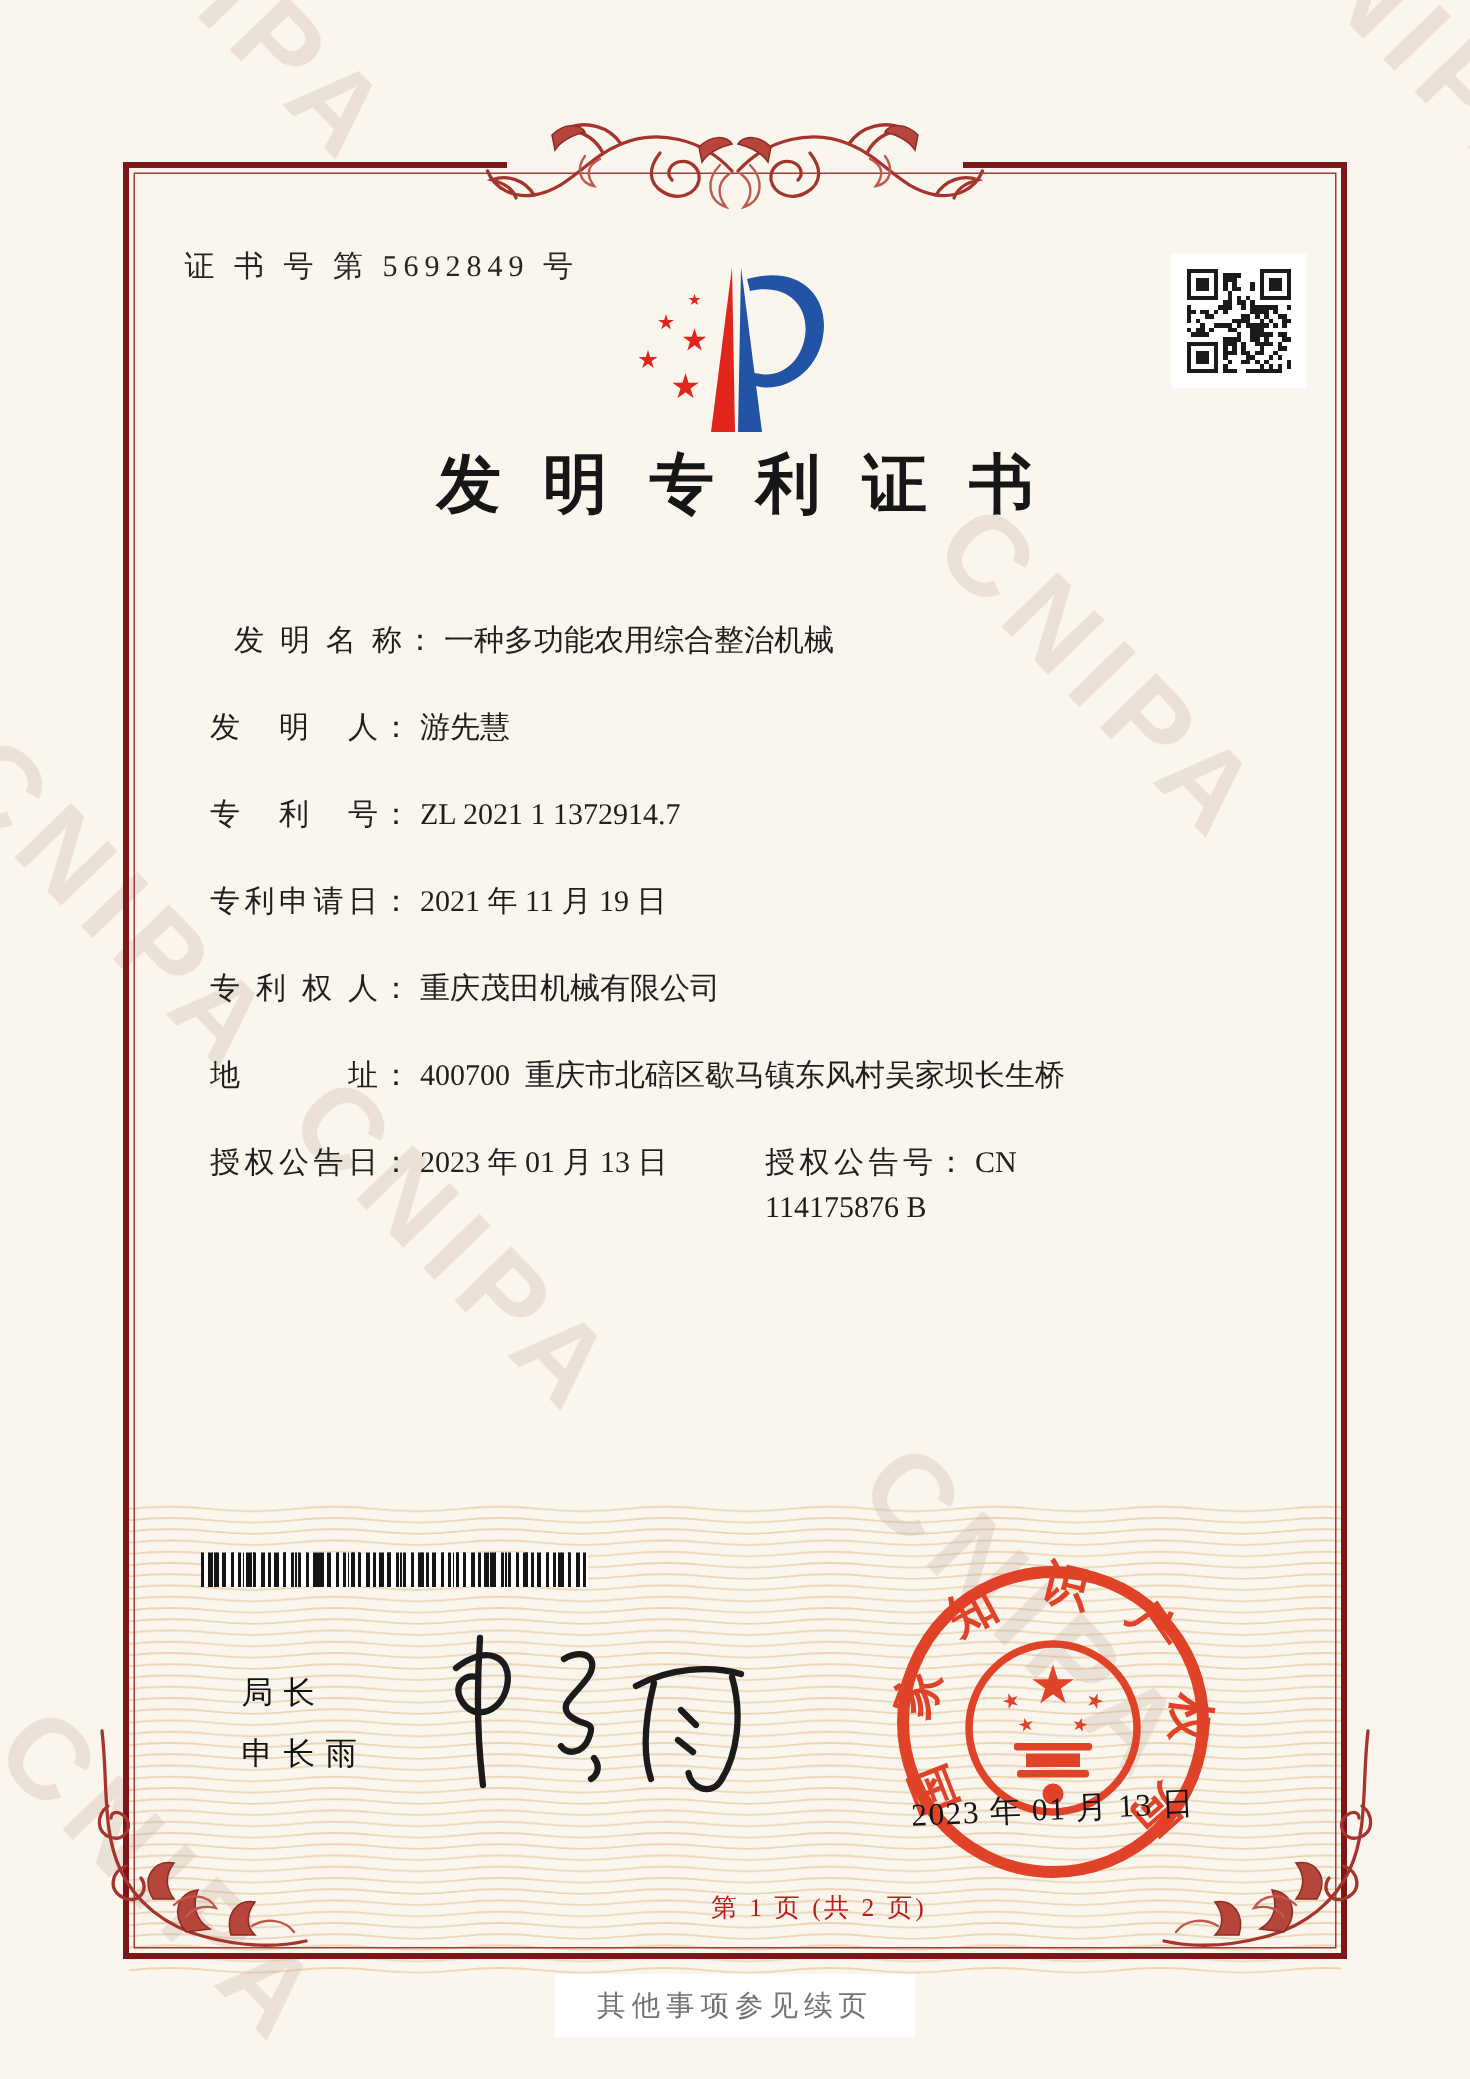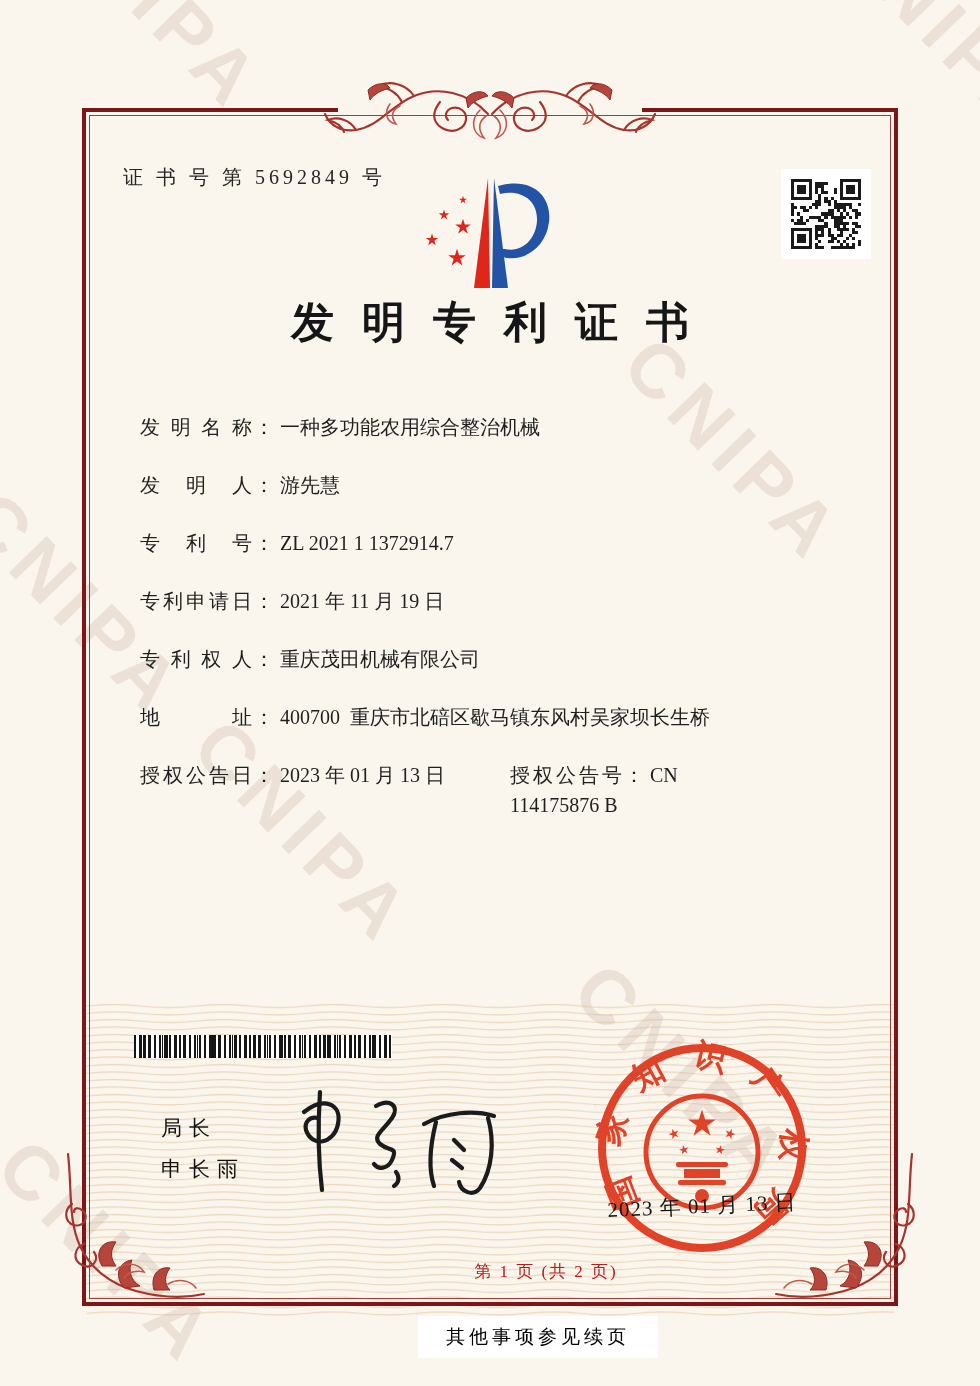--- a/index.html
+++ b/index.html
@@ -41,21 +41,21 @@
       repeating-linear-gradient(90deg,#151515 0 1px,rgba(0,0,0,0) 1px 7px),
       repeating-linear-gradient(90deg,rgba(0,0,0,0) 0 9px,#151515 9px 11px,rgba(0,0,0,0) 11px 23px);}
   .signer{left:141px;z-index:3;font-family:"Liberation Sans","DejaVu Sans",sans-serif;
           font-size:21px;letter-spacing:7px;color:#111;margin-left:20px;}
   .signature{left:278px;top:1078px;z-index:3;}
   .seal{left:592px;top:1038px;z-index:4;}
   .seal-date{left:598px;top:1192px;width:208px;text-align:center;z-index:5;font-size:21px;
              letter-spacing:1px;color:#141414;transform:rotate(-2.5deg);white-space:nowrap;}
   .page-info{left:12px;top:1260px;width:100%;text-align:center;z-index:3;font-size:17px;letter-spacing:2px;color:#b91c1c;margin-left:44px;}
   .cont-note{left:50%;top:1316px;transform:translateX(-50%);z-index:3;background:#fff;
-             padding:8px 28px;font-size:19px;letter-spacing:4px;color:#000000;white-space:nowrap;margin-left:48px;}
+             padding:8px 28px;font-size:19px;letter-spacing:4px;color:#737373;white-space:nowrap;}
   .orn{fill:none;stroke:#a5352c;stroke-width:2.2;stroke-linecap:round;}
   .orn2{fill:none;stroke:#c0584e;stroke-width:1.6;stroke-linecap:round;}
   .petal{fill:#b6463c;stroke:#8f2a22;stroke-width:1;}
 </style>
 </head>
 <body>
 
 <svg width="0" height="0" style="position:absolute" aria-hidden="true">
   <defs>
     <path id="star" d="M0,-10 L2.23,-3.07 L9.51,-3.09 L3.61,1.17 L5.88,8.09 L0,3.8 L-5.88,8.09 L-3.61,1.17 L-9.51,-3.09 L-2.23,-3.07 Z"></path>
@@ -297,21 +297,21 @@
       <path d="M17,1 h7 v7 h-7 Z M18,2 v5 h5 v-5 Z"></path>
         <rect x="19" y="3" width="3" height="3"></rect>
       <path d="M1,17 h7 v7 h-7 Z M2,18 v5 h5 v-5 Z"></path>
         <rect x="3" y="19" width="3" height="3"></rect>
     </g>
   </svg>
 </div>
 
 <div class="abs title">发明专利证书</div>
 
-<div class="abs frow" style="top:412px;">
+<div class="abs frow" style="top:412px;margin-left:16px;">
   <span class="flabel">发明名称</span><span class="fcolon">：</span><span class="fv">一种多功能农用综合整治机械</span>
 </div>
 <div class="abs frow" style="top:470px;">
   <span class="flabel">发明人</span><span class="fcolon">：</span><span class="fv">游先慧</span>
 </div>
 <div class="abs frow" style="top:528px;">
   <span class="flabel">专利号</span><span class="fcolon">：</span><span class="fv">ZL 2021 1 1372914.7</span>
 </div>
 <div class="abs frow" style="top:586px;">
   <span class="flabel">专利申请日</span><span class="fcolon">：</span><span class="fv">2021 年 11 月 19 日</span>

